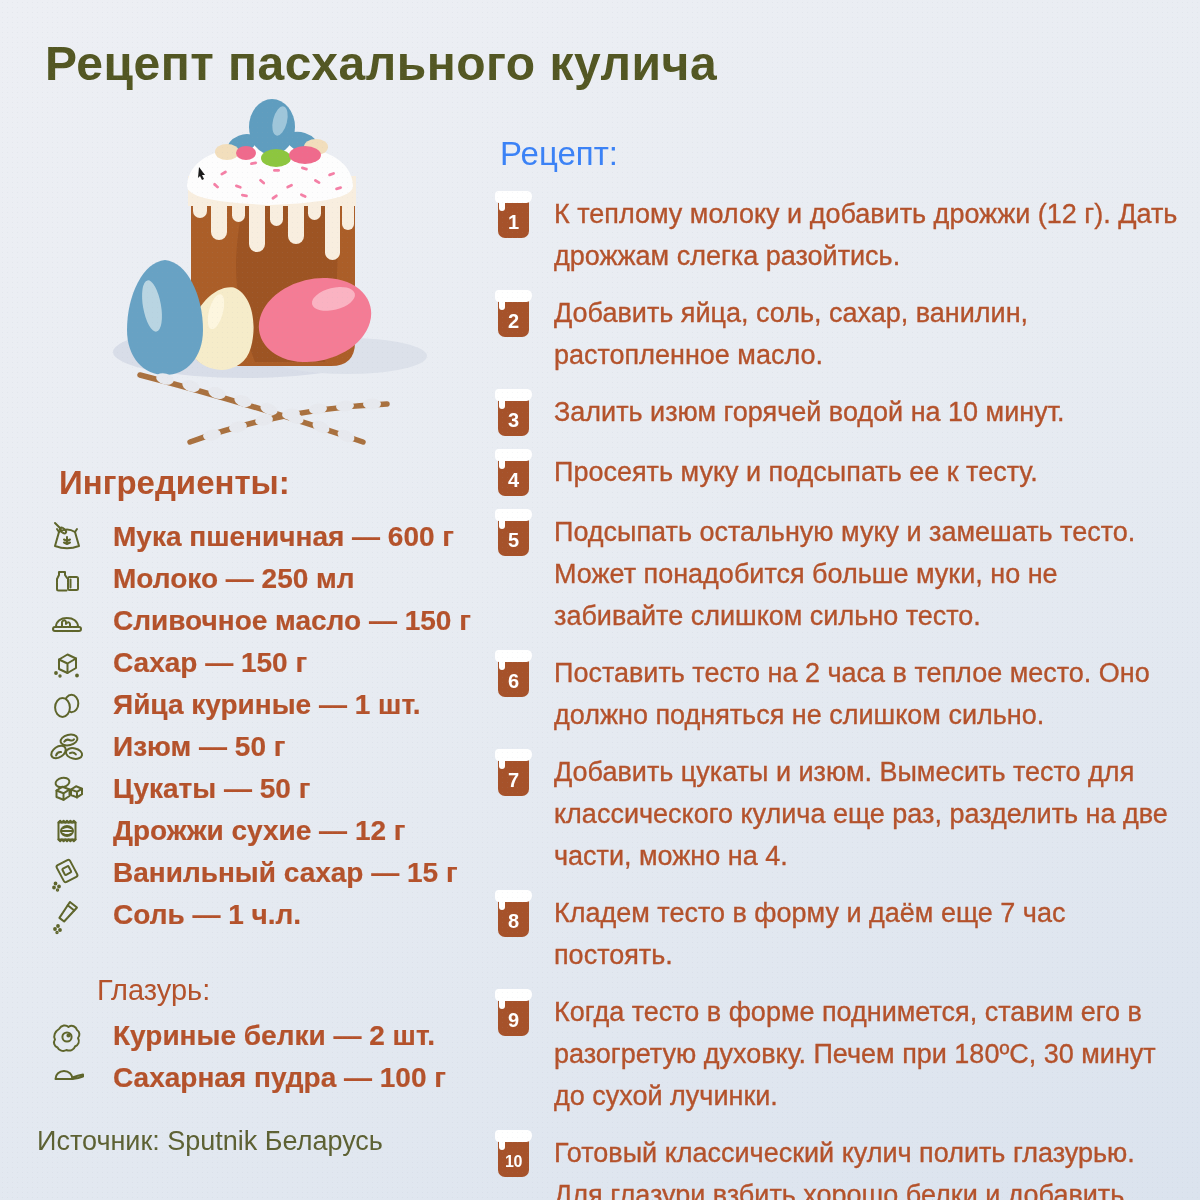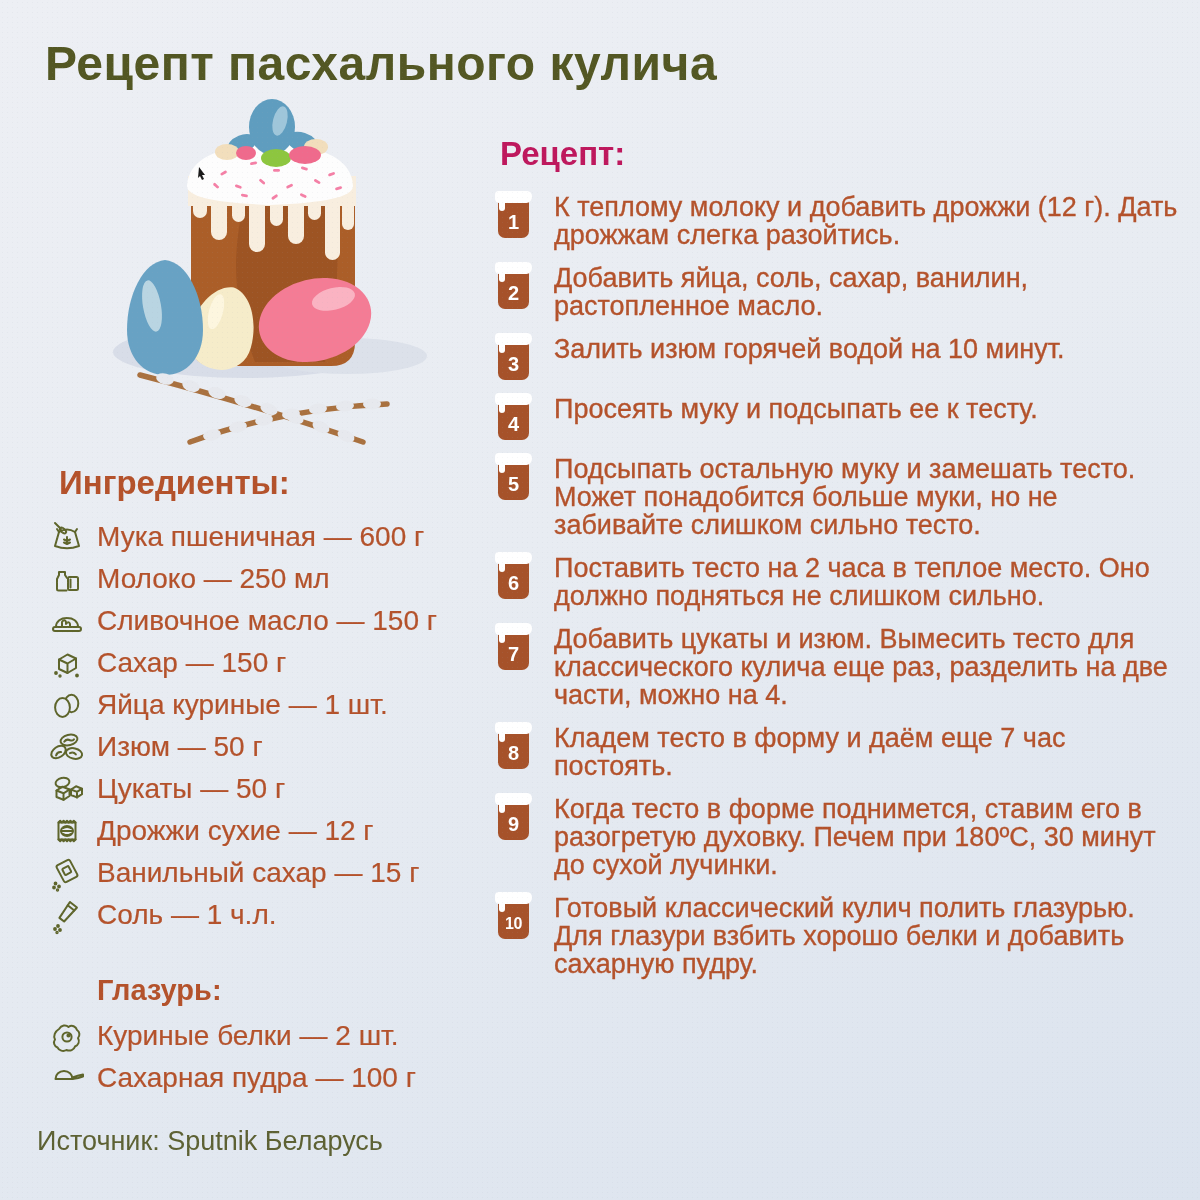--- a/index.html
+++ b/index.html
@@ -18,38 +18,38 @@
     font-size:48px;font-weight:bold;color:#535723;letter-spacing:.5px;text-align:right;
   }
   .hero{position:absolute;left:95px;top:90px;}
 
   
   .ingredients{position:absolute;left:45px;top:464px;width:450px;}
   .ing-heading{font-size:33px;font-weight:bold;color:#b4522b;margin:0 0 14px 14px;}
   .ing-row{display:flex;align-items:center;height:42px;}
   .ing-icon{width:44px;height:42px;flex:0 0 44px;display:flex;align-items:center;justify-content:center;}
   .ing-icon svg{stroke:#5e652b;fill:none;stroke-width:2;stroke-linecap:round;stroke-linejoin:round;}
-  .ing-label{font-size:28px;font-weight:normal;color:#b4522b;margin-left:8px;white-space:nowrap;
+  .ing-label{font-size:28px;font-weight:bold;color:#b4522b;margin-left:24px;white-space:nowrap;
              -webkit-text-stroke:.2px #b4522b;}
-  .glaze-heading{font-size:29px;font-weight:bold;color:#b4522b;margin:38px 0 8px 52px;}
+  .glaze-heading{font-size:29px;font-weight:normal;color:#b4522b;margin:38px 0 8px 52px;}
 
   
   .recipe{position:absolute;left:498px;top:135px;width:692px;}
-  .recipe-heading{font-size:33px;font-weight:bold;color:#be185d;margin:0 0 20px 2px;}
+  .recipe-heading{font-size:33px;font-weight:normal;color:#3b82f6;margin:0 0 20px 2px;}
   .step{display:flex;margin-bottom:15px;}
   .badge{position:relative;width:31px;height:42px;flex:0 0 31px;background:#a6522a;
          border-radius:6px 6px 7px 7px;margin-top:3px;}
   .badge::before{content:"";position:absolute;left:-3px;right:-3px;top:-5px;height:12px;background:#fff;
          border-radius:8px 10px 12px 9px / 9px 12px 14px 10px;}
   .badge::after{content:"";position:absolute;left:1px;top:4px;width:6px;height:11px;background:#fff;
          border-radius:3px;}
   .badge .num{position:absolute;left:0;right:0;top:13px;text-align:center;color:#fff;
          font-weight:bold;font-size:20px;line-height:26px;}
   .badge.two-digit .num{font-size:16px;line-height:27px;letter-spacing:-.5px;}
-  .step-text{margin-left:25px;width:630px;font-size:27px;line-height:28px;color:#b4522b;
+  .step-text{margin-left:25px;width:630px;font-size:27px;line-height:42px;color:#b4522b;
          -webkit-text-stroke:.35px #b4522b;}
 
   .footer{position:absolute;left:37px;top:1126px;font-size:27px;color:#5d6133;}
 </style>
 </head>
 <body>
 
 <div class="title">Рецепт пасхального кулича</div>
 
 <div class="hero">

